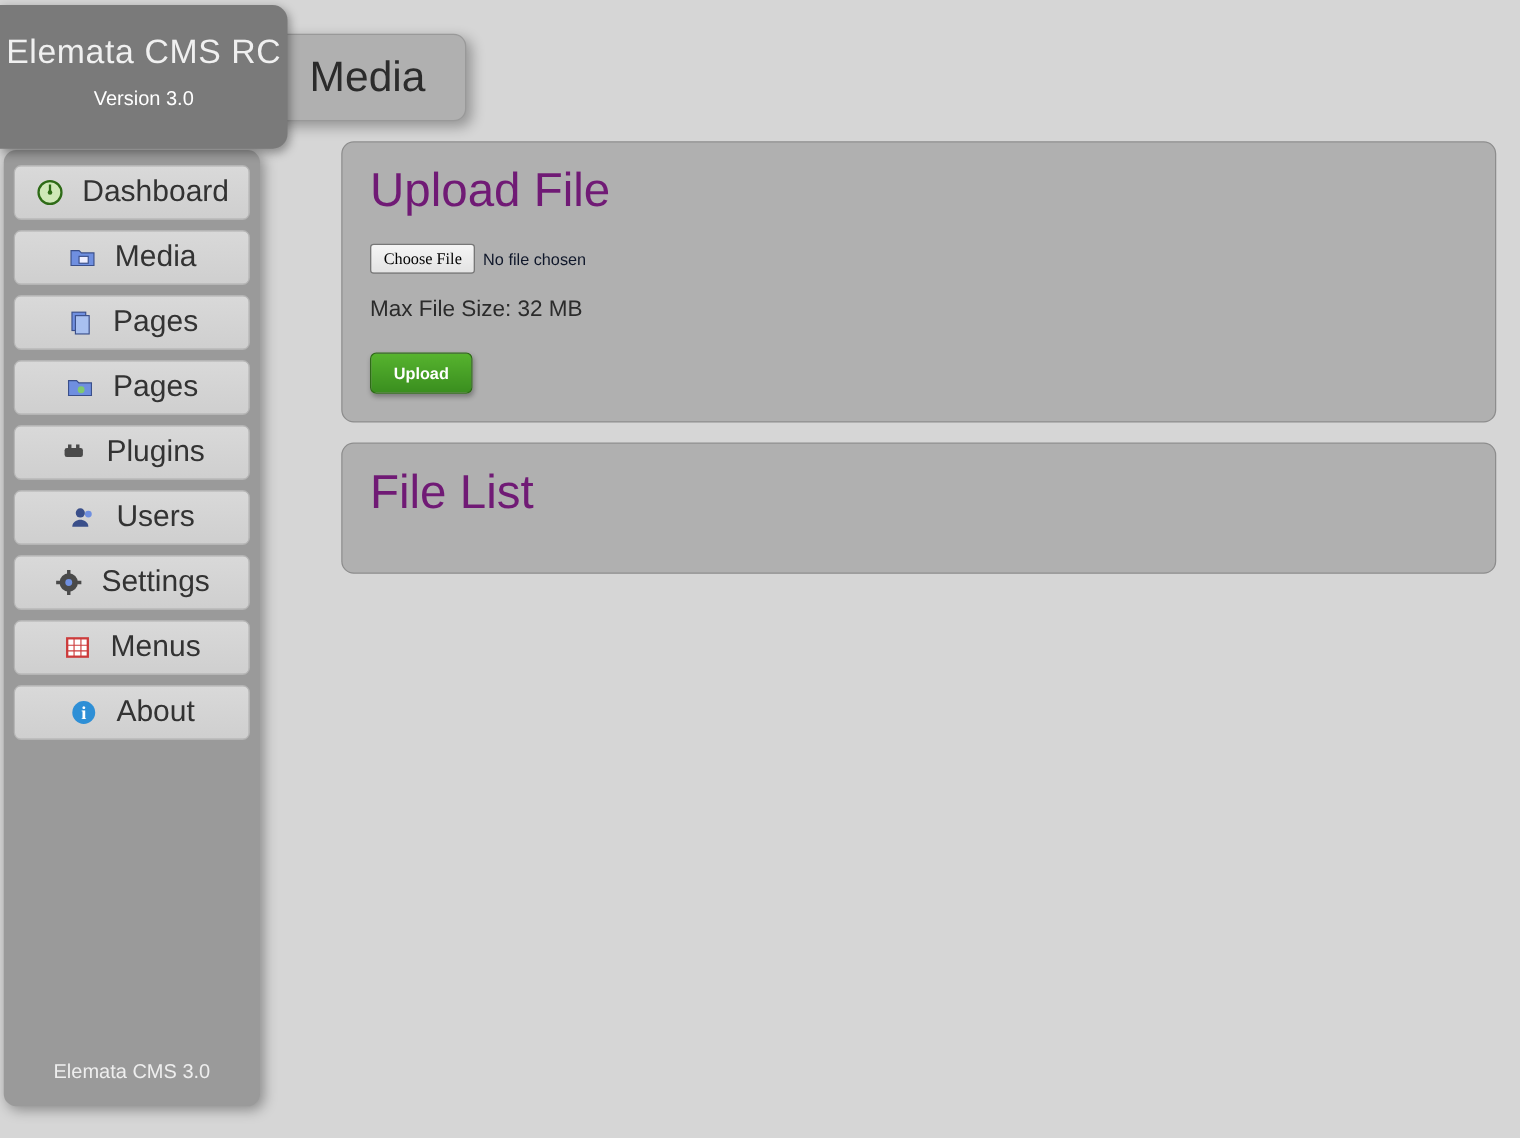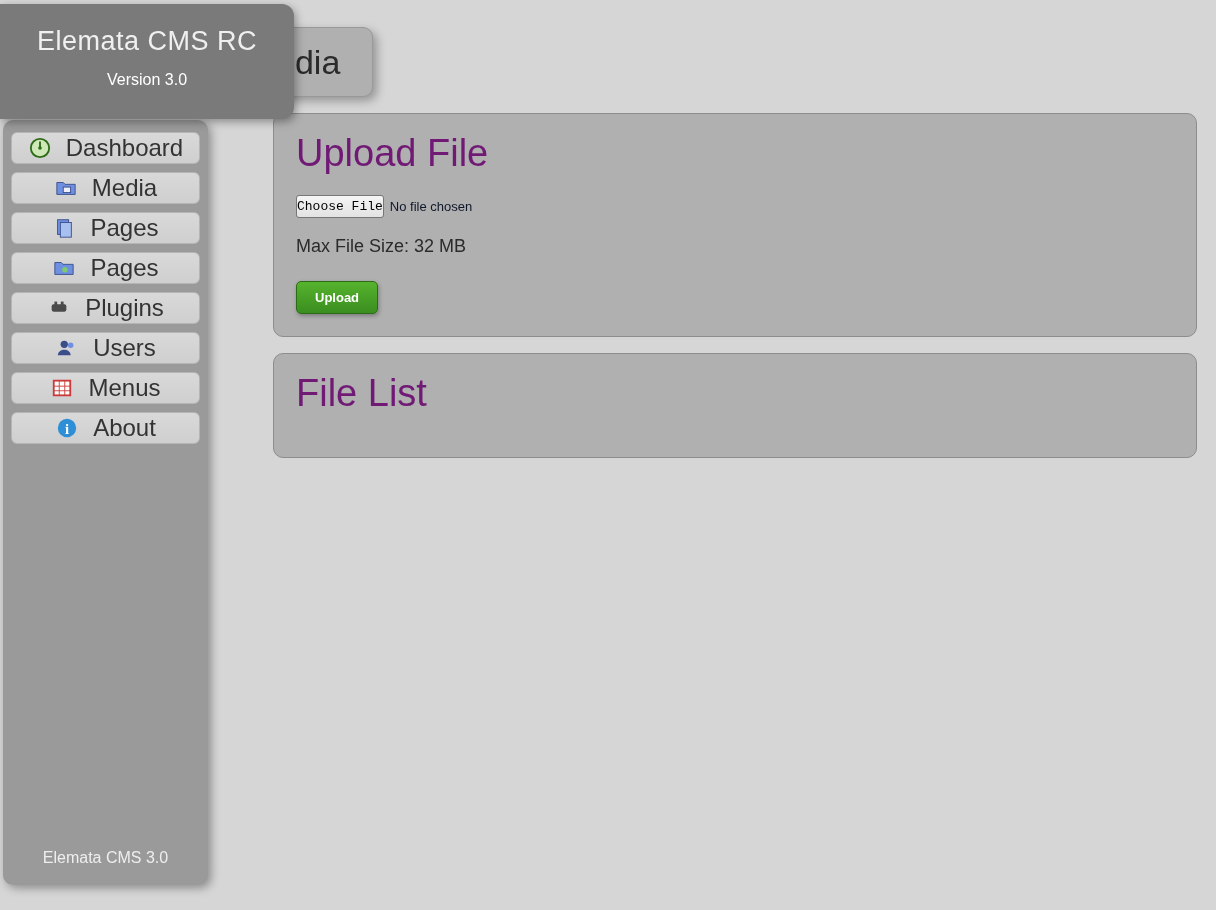--- a/index.html
+++ b/index.html
@@ -11,21 +11,21 @@
     overflow: hidden;
     position: relative;
     color: #2b2b2b;
   }
 
   
   .brand-header {
     position: absolute;
     top: 4px;
     left: 0;
-    width: 294px;
+    width: 230px;
     height: 115px;
     background: #7a7a7a;
     border-radius: 0 12px 12px 0;
     box-shadow: 2px 3px 8px rgba(0,0,0,0.35);
     color: #f0f0f0;
     text-align: center;
     padding-top: 22px;
     z-index: 30;
   }
   .brand-header h1 {
@@ -48,21 +48,21 @@
     width: 205px;
     height: 765px;
     background: #9a9a9a;
     border-radius: 10px;
     box-shadow: 3px 3px 10px rgba(0,0,0,0.35);
     padding-top: 8px;
     z-index: 20;
   }
   .nav-item {
     margin: 4px 8px 8px 8px;
-    height: 32px;
+    height: 44px;
     background: linear-gradient(#d9d9d9, #cfcfcf);
     border: 1px solid #b5b5b5;
     border-radius: 6px;
     display: flex;
     align-items: center;
     justify-content: center;
     gap: 14px;
     cursor: pointer;
     font-size: 24px;
     font-weight: 300;
@@ -129,22 +129,22 @@
   .file-row {
     display: flex;
     align-items: center;
     gap: 6px;
     margin-bottom: 18px;
   }
   .choose-btn {
     background: linear-gradient(#f5f5f5,#e3e3e3);
     border: 1px solid #777;
     border-radius: 3px;
-    padding: 3px 0;
-    font-family: Liberation Mono, monospace;
+    padding: 3px 10px;
+    font-family: Liberation Serif, serif;
     font-size: 13px;
     cursor: pointer;
   }
   .file-status {
     font-family: Arial, sans-serif;
     font-size: 13px;
     color: #0f172a;
   }
   .max-size {
     font-size: 18px;
@@ -234,20 +234,35 @@
     <span class="icon">
       <svg viewBox="0 0 24 24" width="22" height="22">
           <circle cx="9" cy="8" r="4" fill="#3a4f8a"></circle>
           <path d="M2 20c0-4 4-6 7-6s7 2 7 6" fill="#3a4f8a"></path>
           <circle cx="16" cy="9" r="3" fill="#6f8fe0"></circle>
         </svg>
     </span>
     <span>Users</span>
   </div>
 
+  <div class="nav-item">
+    <span class="icon">
+      <svg viewBox="0 0 24 24" width="22" height="22">
+          <circle cx="12" cy="12" r="8" fill="#4a4a4a"></circle>
+          <circle cx="12" cy="12" r="3" fill="#6f8fe0"></circle>
+          <g stroke="#4a4a4a" stroke-width="3">
+            <line x1="12" y1="1" x2="12" y2="5"></line>
+            <line x1="12" y1="19" x2="12" y2="23"></line>
+            <line x1="1" y1="12" x2="5" y2="12"></line>
+            <line x1="19" y1="12" x2="23" y2="12"></line>
+          </g>
+        </svg>
+    </span>
+    <span>Settings</span>
+  </div>
 
   <div class="nav-item">
     <span class="icon">
       <svg viewBox="0 0 24 24" width="22" height="22">
           <rect x="3" y="4" width="18" height="16" fill="#fff" stroke="#cc3b3b" stroke-width="2"></rect>
           <line x1="3" y1="10" x2="21" y2="10" stroke="#cc3b3b"></line>
           <line x1="3" y1="15" x2="21" y2="15" stroke="#cc3b3b"></line>
           <line x1="9" y1="4" x2="9" y2="20" stroke="#cc3b3b"></line>
           <line x1="15" y1="4" x2="15" y2="20" stroke="#cc3b3b"></line>
         </svg>

